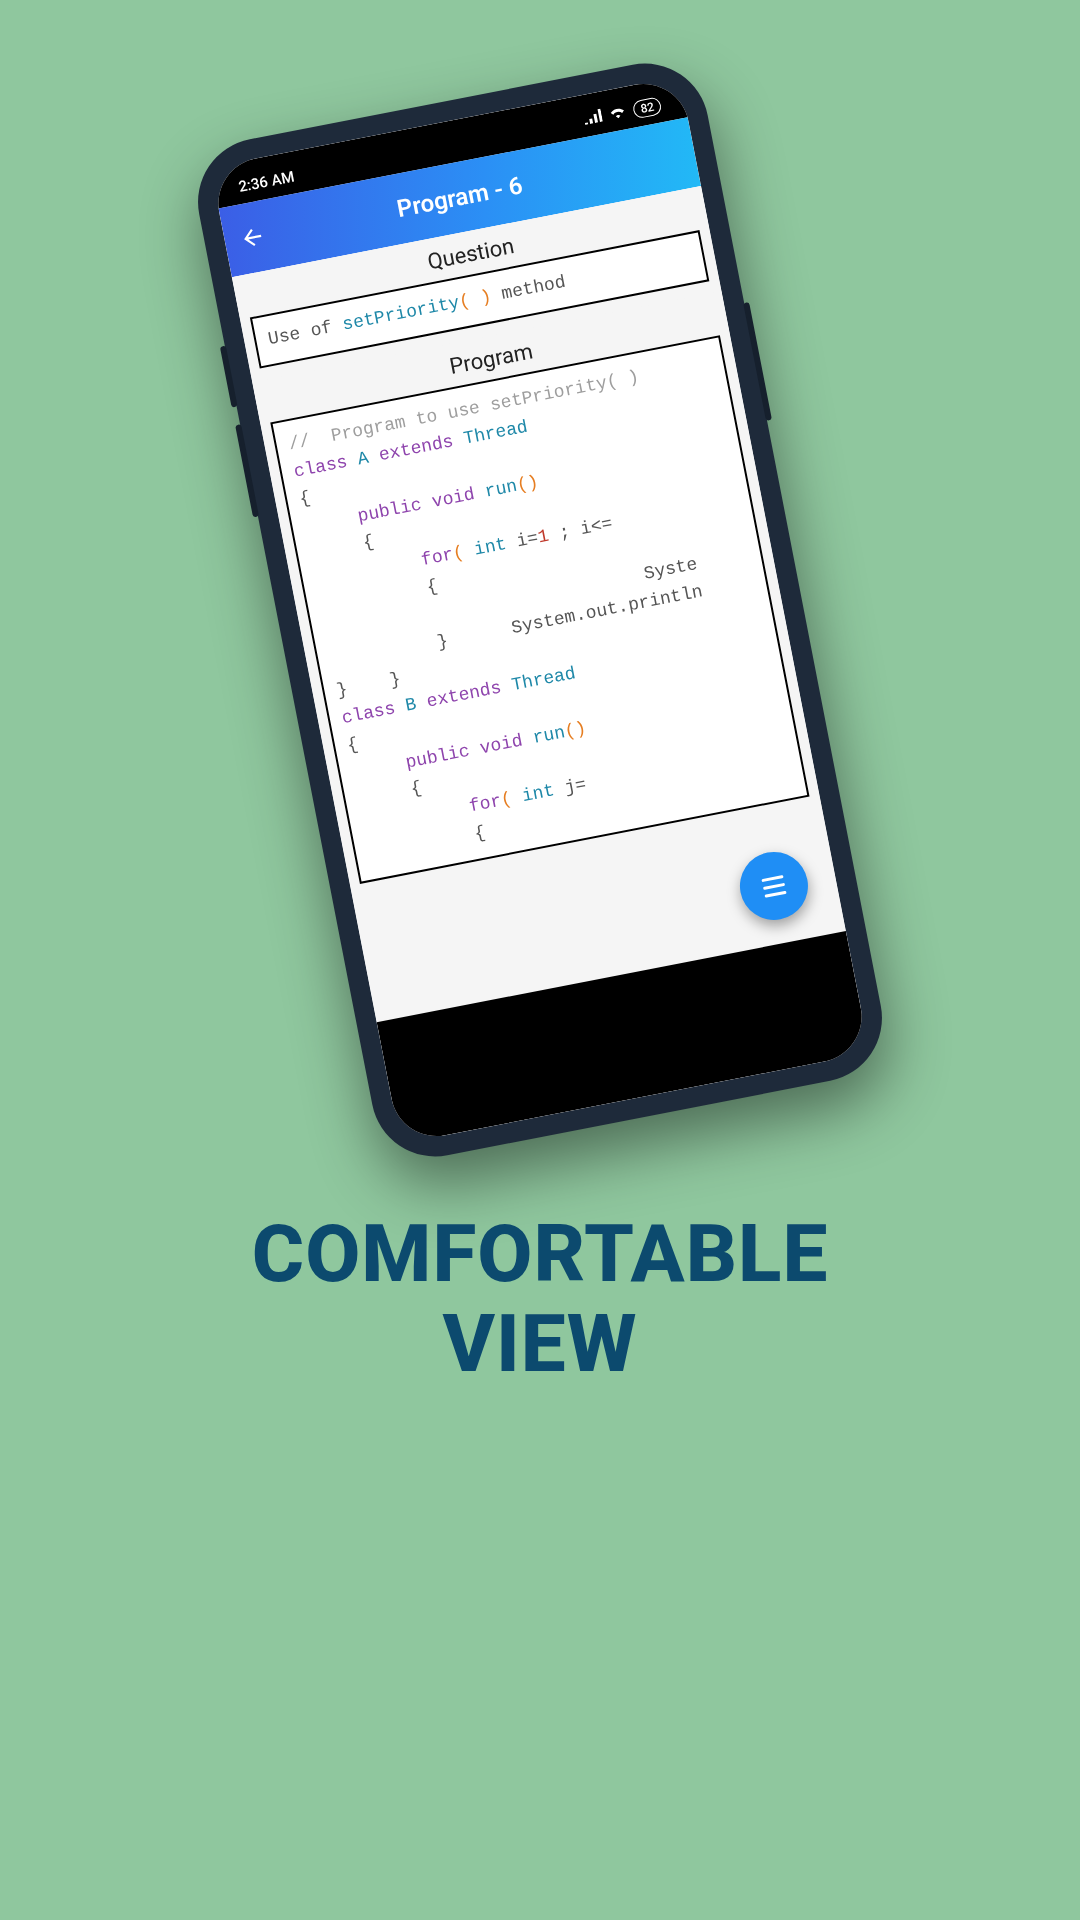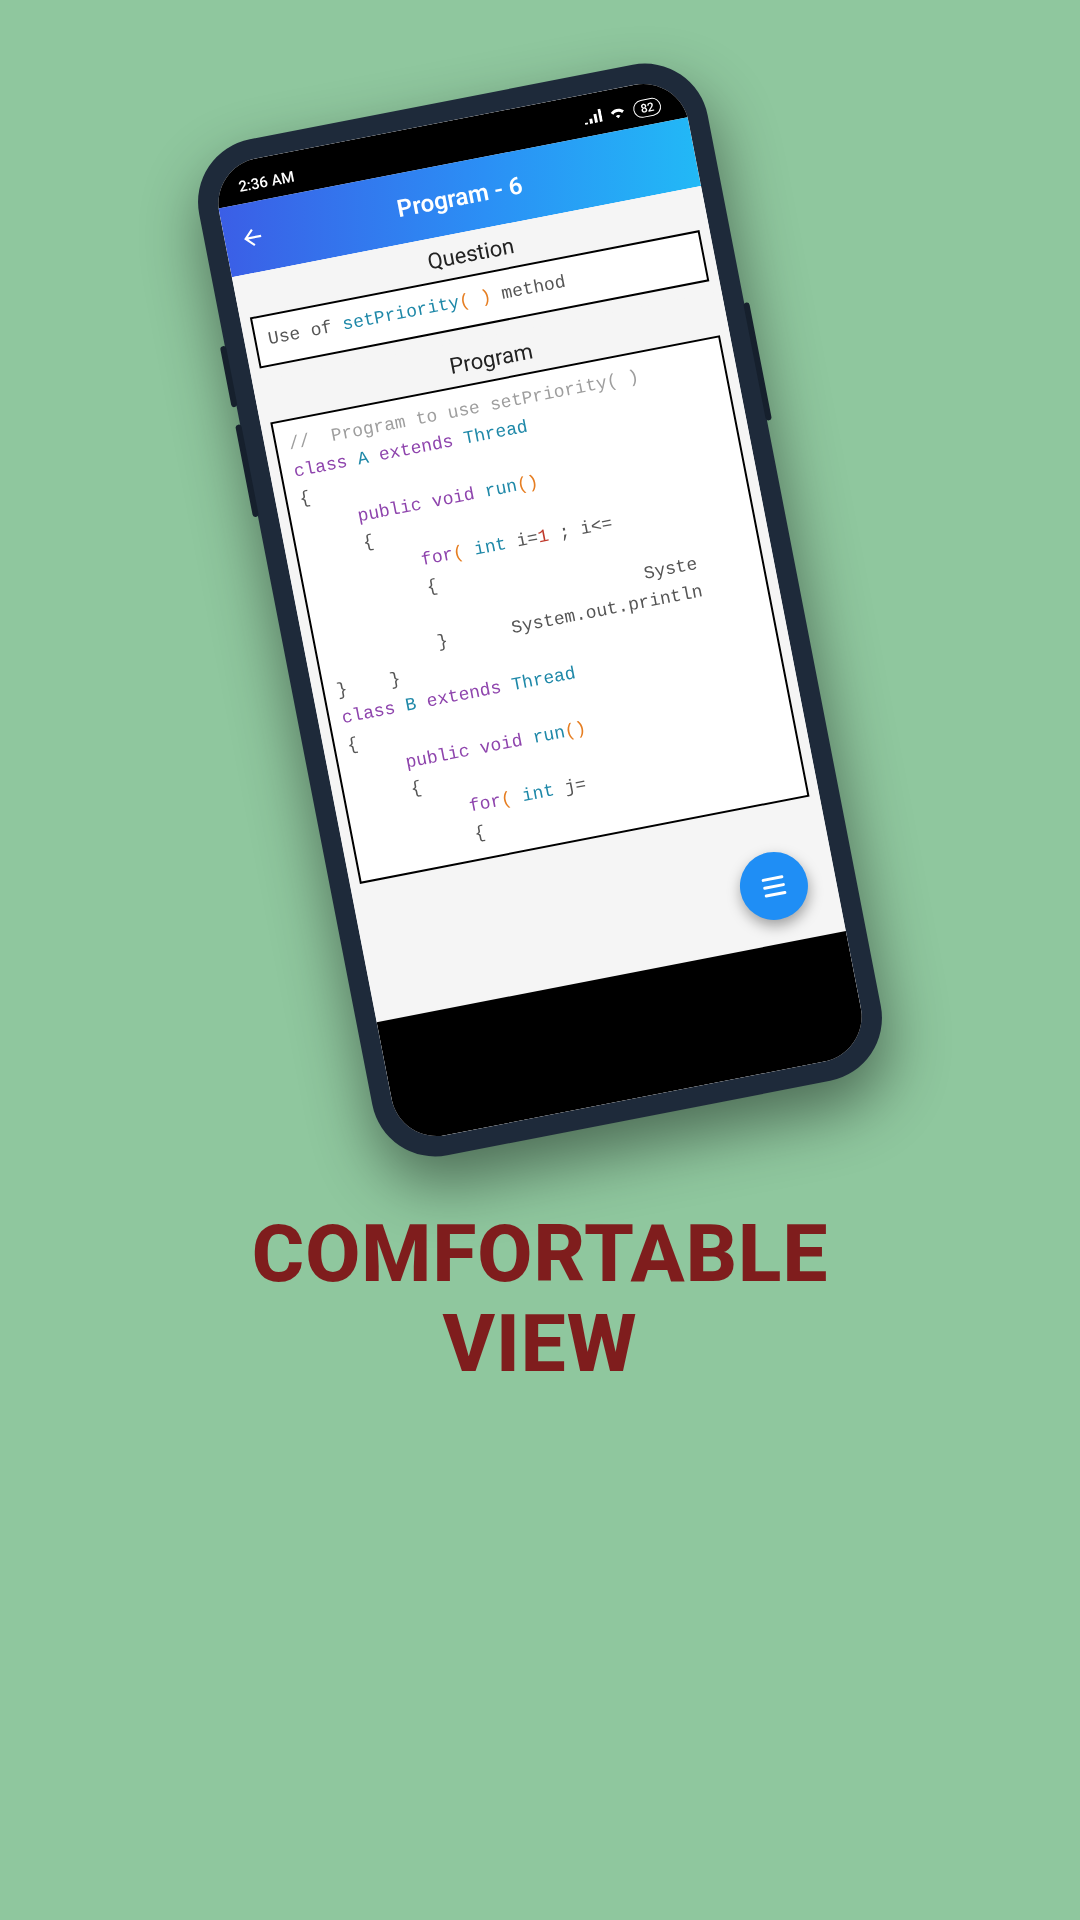--- a/index.html
+++ b/index.html
@@ -192,21 +192,21 @@
     background: #fff;
     border-radius: 2px;
   }
 
   .marketing-text {
     position: absolute;
     left: 0;
     right: 0;
     top: 1210px;
     text-align: center;
-    color: #7f1d1d;
+    color: #0c4a6e;
     font-weight: 800;
     font-size: 80px;
     line-height: 1.12;
     letter-spacing: 1px;
   }
 </style>
 </head>
 <body>
 
 <div class="phone-wrapper">

